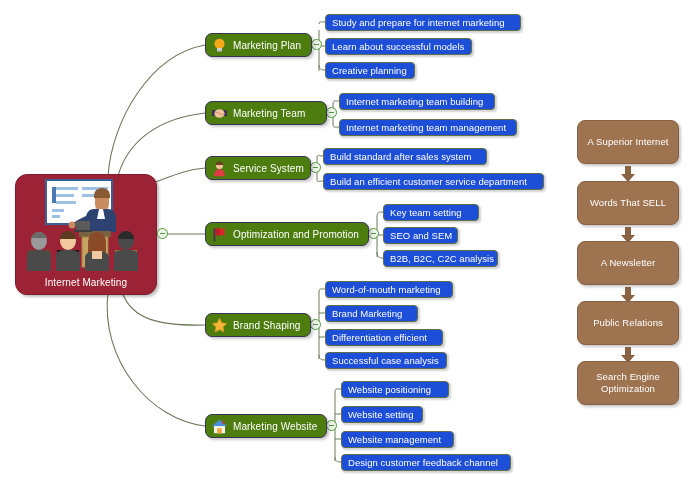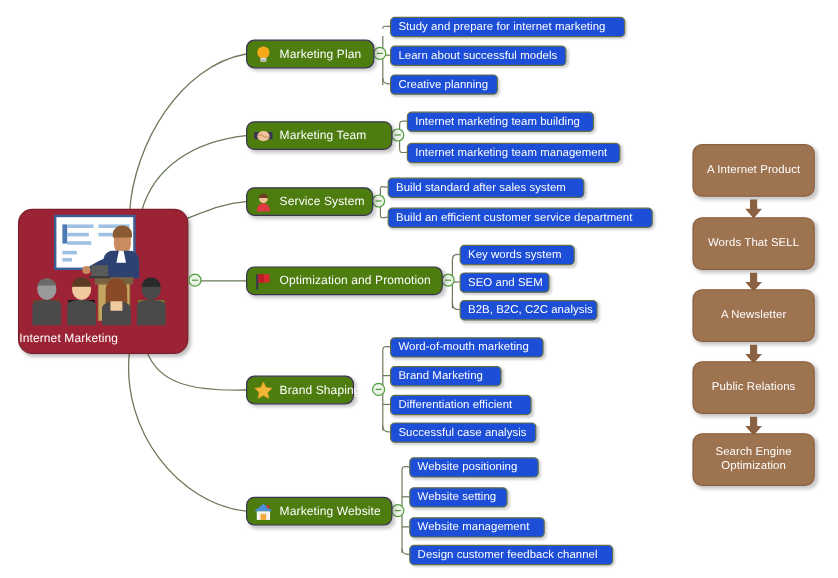--- a/index.html
+++ b/index.html
@@ -45,21 +45,21 @@
     position: absolute;
     left: 0; top: 0;
     width: 140px;
     height: 96px;
   }
   .central-label {
     position: absolute;
     left: 0;
     bottom: 6px;
     width: 140px;
-    text-align: left;
+    text-align: center;
     color: #ffffff;
     font-size: 10px;
     letter-spacing: 0.1px;
   }
 
   
   .branch {
     position: absolute;
     height: 24px;
     background: #4d7c0f;
@@ -324,30 +324,30 @@
 
   <div class="branch" style="left:205px; top:222px; width:164px;">
     <svg class="b-icon" viewBox="0 0 20 20">
       <rect x="3" y="3" width="2" height="15" fill="#3a3454"></rect>
       <path d="M5,3 l11,0 l0,8 l-11,0 z" fill="#d9272e"></path>
       <path d="M5,3 l5.5,0 l0,8 l-5.5,0 z" fill="#b81e24"></path>
     </svg>
     <span class="b-label">Optimization and Promotion</span>
   </div>
   <div class="subtopic" style="left:383px; top:204px; width:96px;">
-    <span>Key words system</span>
+    <span>Key team setting</span>
   </div>
   <div class="subtopic" style="left:383px; top:227px; width:75px;">
     <span>SEO and SEM</span>
   </div>
   <div class="subtopic" style="left:383px; top:250px; width:115px;">
     <span>B2B, B2C, C2C analysis</span>
   </div>
 
-  <div class="branch" style="left:205px; top:313px; width:90px;">
+  <div class="branch" style="left:205px; top:313px; width:106px;">
     <svg class="b-icon" viewBox="0 0 20 20">
       <path d="M10,1.5 l2.6,5.4 l5.9,0.8 l-4.3,4.1 l1.1,5.9 l-5.3,-2.9 l-5.3,2.9 l1.1,-5.9 l-4.3,-4.1 l5.9,-0.8 z" fill="#f2b736" stroke="#d99a1f" stroke-width="0.8"></path>
     </svg>
     <span class="b-label">Brand Shaping</span>
   </div>
   <div class="subtopic" style="left:325px; top:281px; width:128px;">
     <span>Word-of-mouth marketing</span>
   </div>
   <div class="subtopic" style="left:325px; top:305px; width:93px;">
     <span>Brand Marketing</span>
@@ -375,21 +375,21 @@
     <span>Website setting</span>
   </div>
   <div class="subtopic" style="left:341px; top:431px; width:113px;">
     <span>Website management</span>
   </div>
   <div class="subtopic" style="left:341px; top:454px; width:170px;">
     <span>Design customer feedback channel</span>
   </div>
 
   <div class="flow-box" style="top:120px;">
-    <span>A Internet Product</span>
+    <span>A Superior Internet</span>
   </div>
   <svg class="flow-arrow" style="top:166px;" viewBox="0 0 14 16">
     <path d="M4,0 l6,0 l0,8 l4,0 l-7,8 l-7,-8 l4,0 z" fill="#8a6243"></path>
   </svg>
 
   <div class="flow-box" style="top:181px;">
     <span>Words That SELL</span>
   </div>
   <svg class="flow-arrow" style="top:227px;" viewBox="0 0 14 16">
     <path d="M4,0 l6,0 l0,8 l4,0 l-7,8 l-7,-8 l4,0 z" fill="#8a6243"></path>

